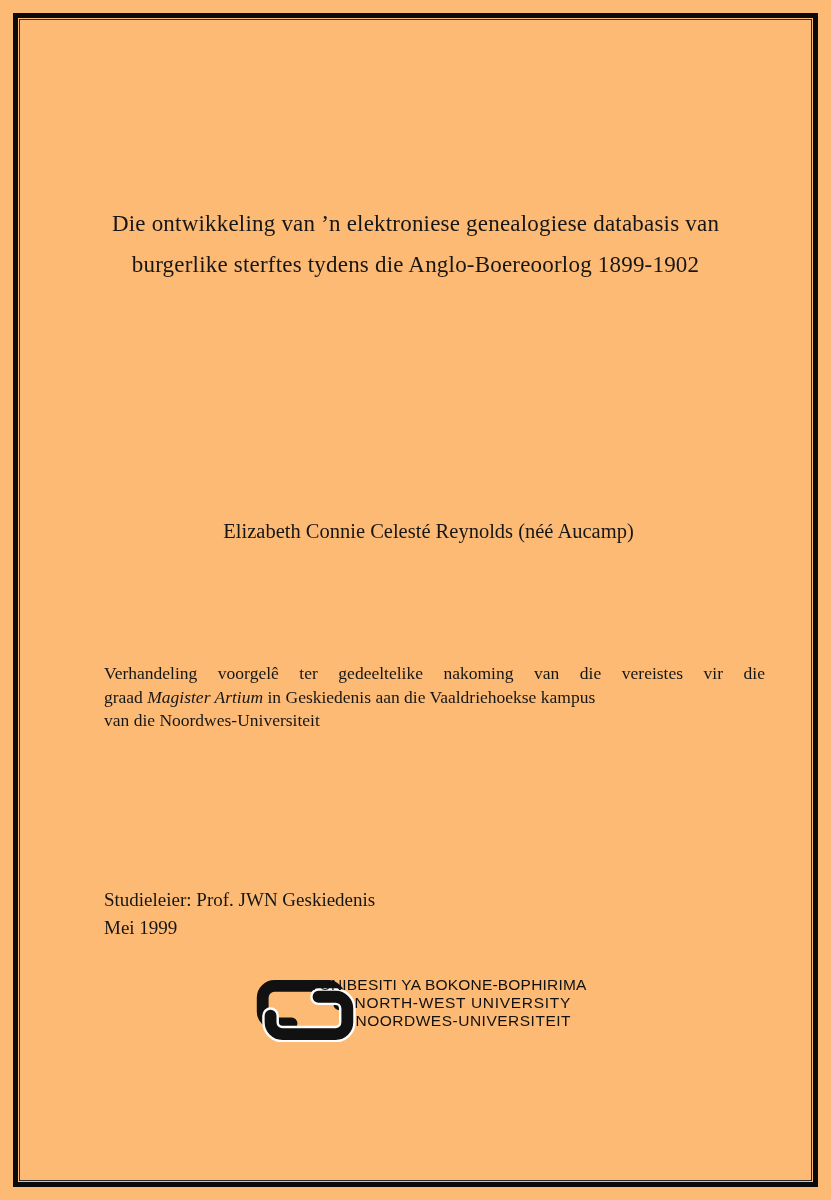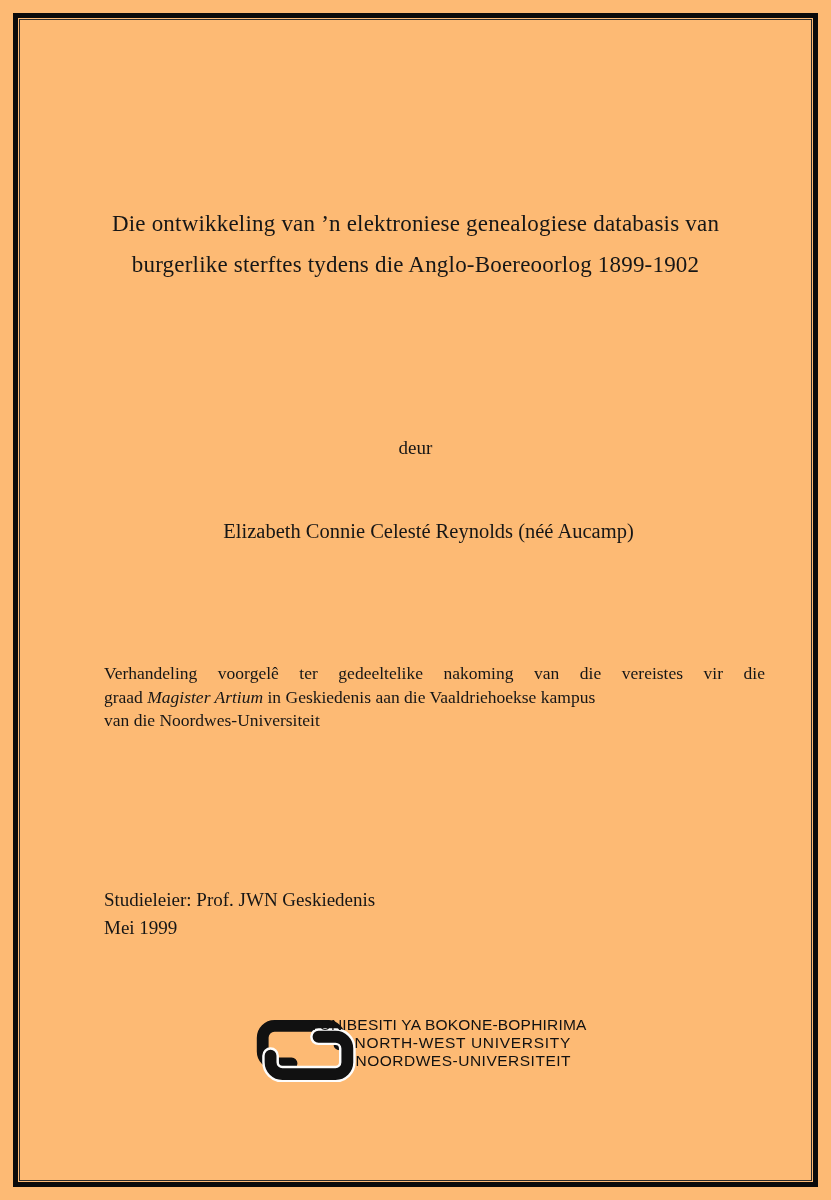--- a/index.html
+++ b/index.html
@@ -57,21 +57,21 @@
   }
   .italic { font-style: italic; }
   .supervisor-block {
     position: absolute;
     left: 104px; top: 886px;
     font-size: 19px;
     line-height: 27.5px;
   }
   .logo {
     position: absolute;
-    left: 256px; top: 1012px;
+    left: 256px; top: 972px;
     width: 320px; height: 84px;
   }
   .logo-mark {
     position: absolute;
     left: 0; top: 8px;
     width: 100px; height: 62px;
   }
   .logo-text {
     position: absolute;
     left: 53px; top: 4px;
@@ -93,21 +93,20 @@
 <div class="page">
   <div class="frame-outer">
     <div class="frame-inner"></div>
   </div>
 
   <div class="title-block">
     <div>Die ontwikkeling van ’n elektroniese genealogiese databasis van</div>
     <div>burgerlike sterftes tydens die Anglo-Boereoorlog 1899-1902</div>
   </div>
 
-  <div class="byline">deur</div>
 
   <div class="author">Elizabeth Connie Celesté Reynolds (néé Aucamp)</div>
 
   <div class="statement">
     <div class="justified">Verhandeling voorgelê ter gedeeltelike nakoming van die vereistes vir die</div>
     <div><span>graad </span><span class="italic">Magister Artium</span><span> in Geskiedenis aan die Vaaldriehoekse kampus</span></div>
     <div>van die Noordwes-Universiteit</div>
   </div>
 
   <div class="supervisor-block">

